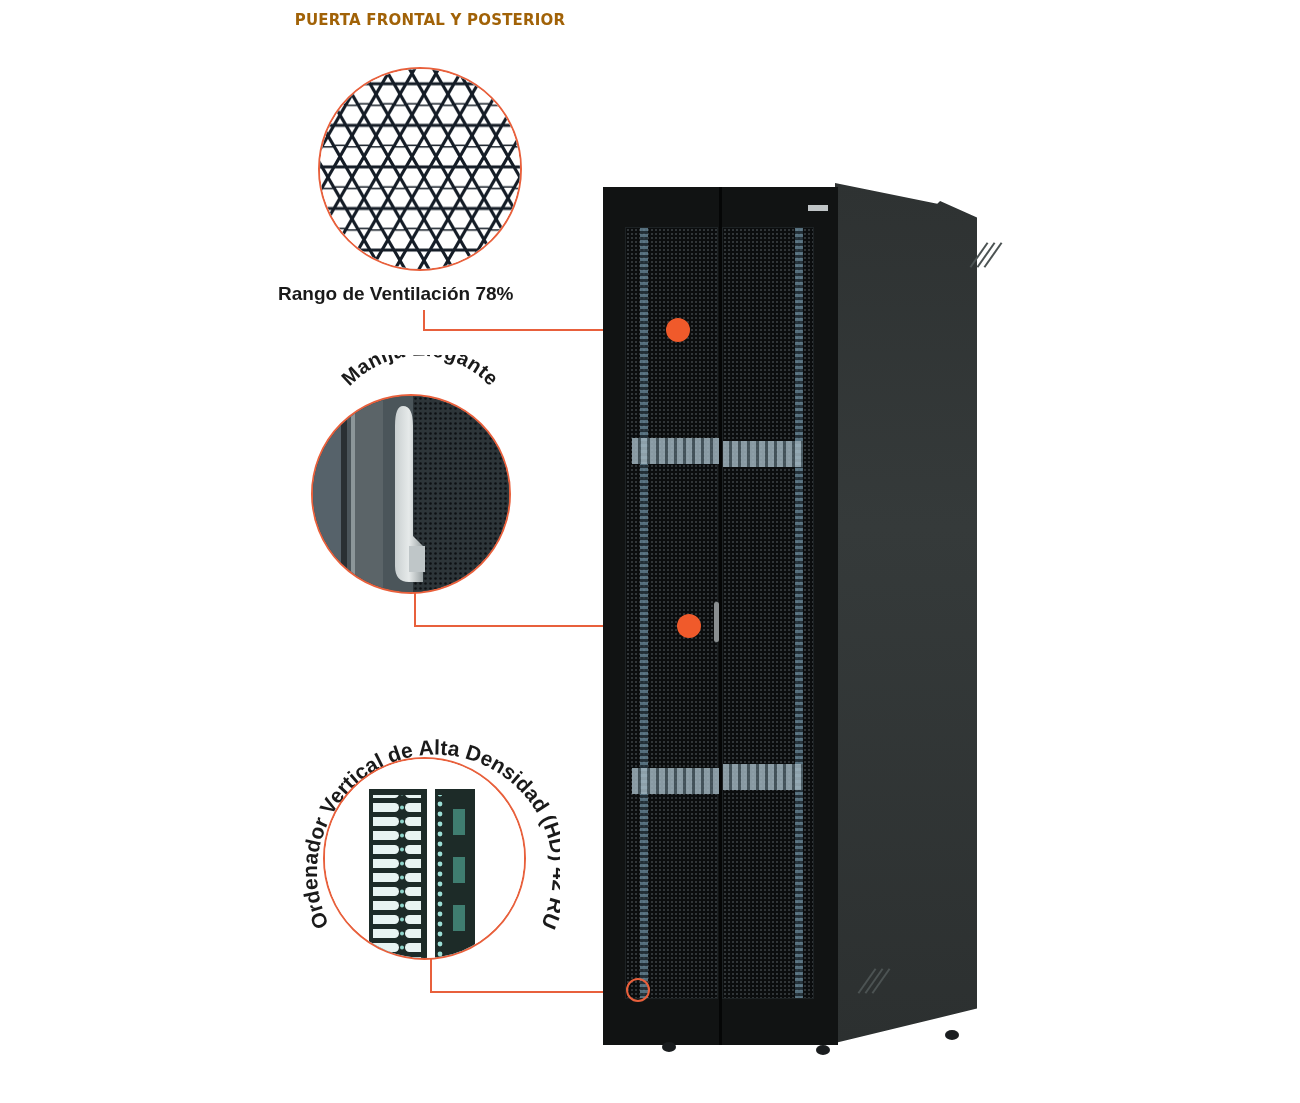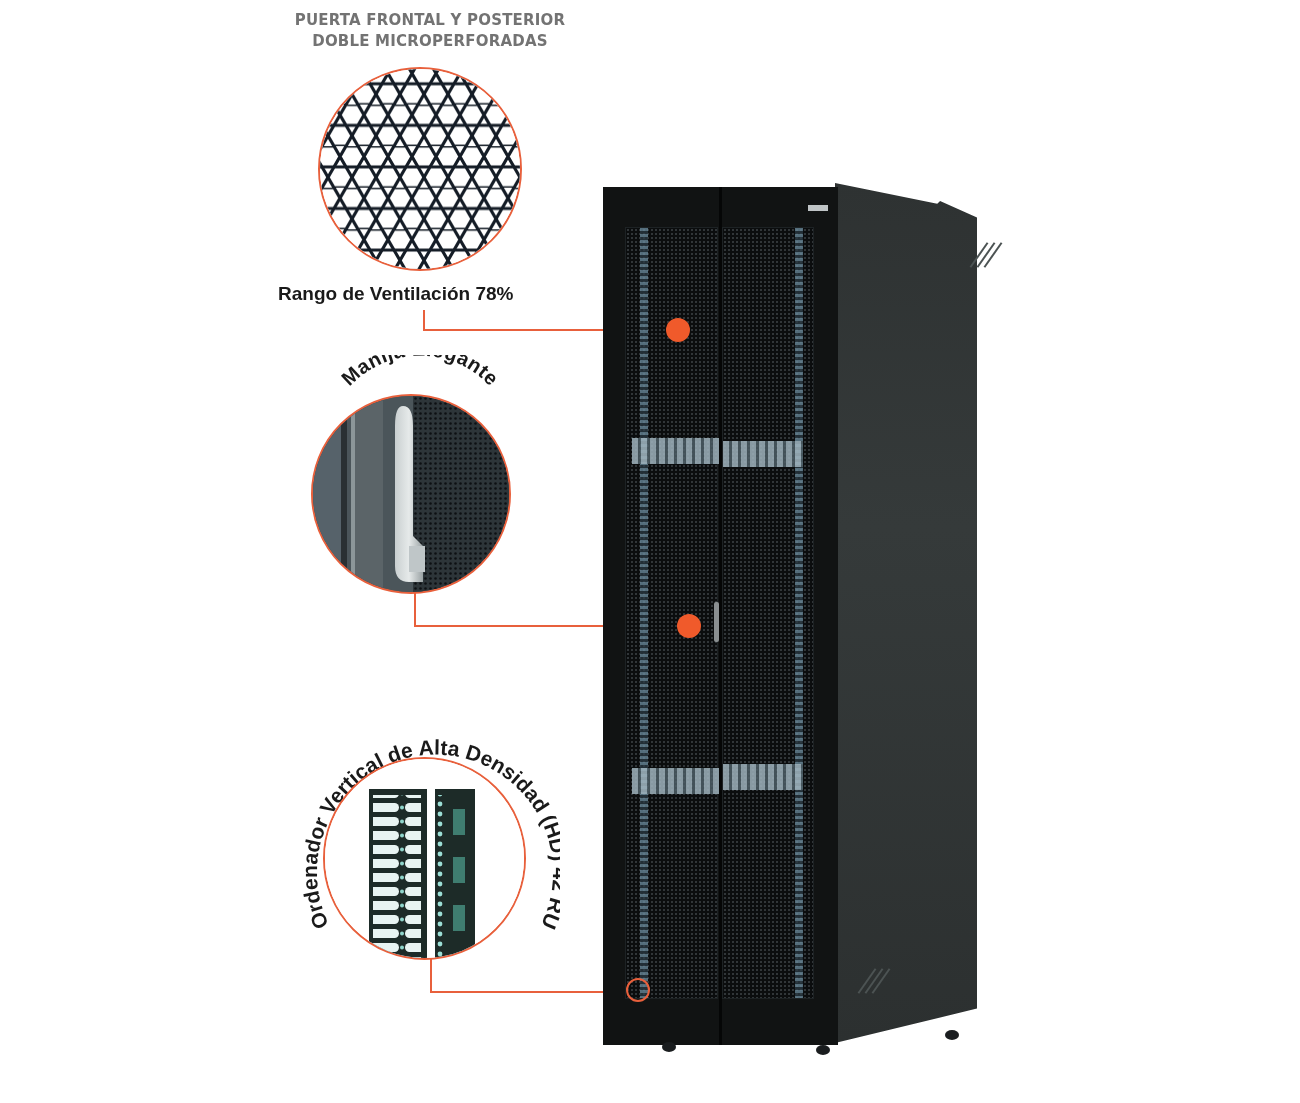--- a/index.html
+++ b/index.html
@@ -2,21 +2,21 @@
 <html><head>
 <meta charset="utf-8">
 <style>
   * { margin: 0; padding: 0; box-sizing: border-box; }
   html, body { width: 1300px; height: 1103px; background: #ffffff; overflow: hidden; }
   body { position: relative; font-family: "Liberation Sans", "DejaVu Sans", sans-serif; color: #111; }
 
   .top-title {
     position: absolute; left: 260px; top: 10px; width: 340px;
     text-align: center; font-family: "DejaVu Sans", sans-serif;
-    font-weight: bold; font-size: 15px; line-height: 21px; color: #737373; letter-spacing: 0.2px;
+    font-weight: bold; font-size: 15px; line-height: 21px; color: #a16207; letter-spacing: 0.2px;
   }
   .top-title div { white-space: nowrap; }
 
   .callout-label {
     position: absolute; font-family: "Liberation Sans", sans-serif;
     font-weight: bold; font-size: 19px; color: #1a1a1a; white-space: nowrap;
   }
 
   .circle {
     position: absolute; border-radius: 50%; border: 2px solid #e8603c; overflow: hidden;
@@ -88,21 +88,20 @@
   
   svg { display: block; }
 
   .curved-text { position: absolute; }
 </style>
 </head>
 <body>
 
 <div class="top-title">
   <div>PUERTA FRONTAL Y POSTERIOR</div>
-  <div>DOBLE MICROPERFORADAS</div>
 </div>
 
 <div class="circle mesh-circle">
   <svg width="204" height="204" viewBox="0 0 204 204">
     <defs>
       <pattern id="hex" width="24" height="41.57" patternUnits="userSpaceOnUse" x="-4" y="-6">
         <polygon points="6,0 18,0 24,10.39 18,20.78 6,20.78 0,10.39" fill="none" stroke="#141c26" stroke-width="3.2"></polygon>
         <polygon points="18,20.78 30,20.78 36,31.18 30,41.57 18,41.57 12,31.18" fill="none" stroke="#141c26" stroke-width="3.2"></polygon>
         <polygon points="-6,20.78 6,20.78 12,31.18 6,41.57 -6,41.57 -12,31.18" fill="none" stroke="#141c26" stroke-width="3.2"></polygon>
       </pattern>

